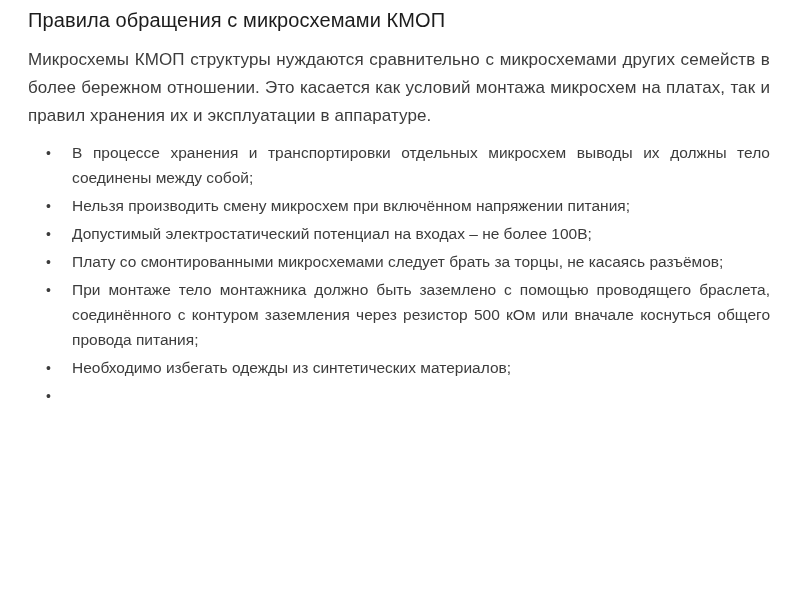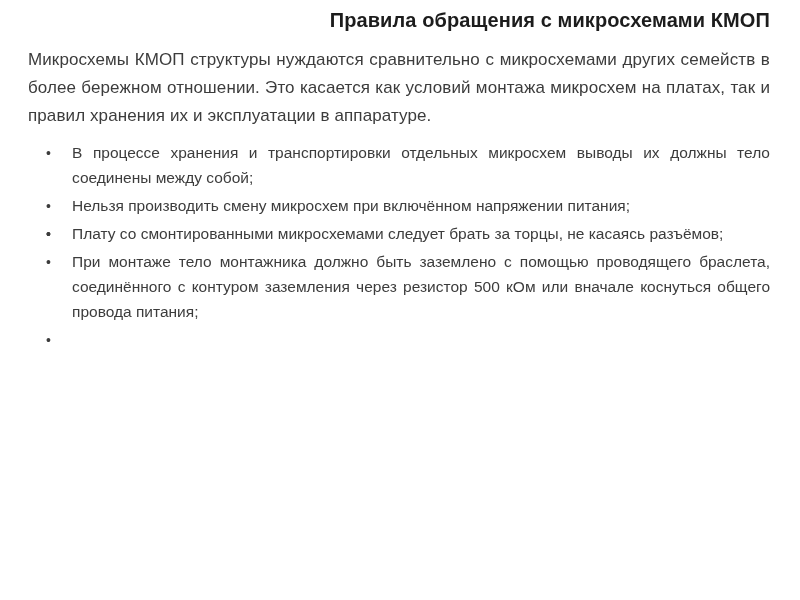--- a/index.html
+++ b/index.html
@@ -16,23 +16,23 @@
     overflow: hidden;
   }
   .page {
     width: 800px;
     height: 600px;
     background: var(--bg);
     padding: 8px 30px 0 28px;
   }
   .doc-title {
     font-size: 20px;
-    font-weight: bold;
+    font-weight: normal;
     line-height: 24px;
-    text-align: right;
+    text-align: left;
     color: var(--title);
     letter-spacing: 0.1px;
     margin-bottom: 14px;
   }
   .para {
     font-size: 17px;
     line-height: 28px;
     color: var(--text);
     text-align: justify;
     letter-spacing: 0.1px;
@@ -77,27 +77,32 @@
     <li class="bullet-item">
       <span class="bullet-marker"></span>
       <span>В процессе хранения и транспортировки отдельных микросхем выводы их должны тело соединены между собой;</span>
     </li>
     <li class="bullet-item">
       <span class="bullet-marker"></span>
       <span>Нельзя производить смену микросхем при включённом напряжении питания;</span>
     </li>
     <li class="bullet-item">
       <span class="bullet-marker"></span>
+      <span>Допустимый электростатический потенциал на входах – не более 100В;</span>
     </li>
     <li class="bullet-item">
       <span class="bullet-marker"></span>
       <span>Плату со смонтированными микросхемами следует брать за торцы, не касаясь разъёмов;</span>
     </li>
     <li class="bullet-item">
       <span class="bullet-marker"></span>
       <span>При монтаже тело монтажника должно быть заземлено с помощью проводящего браслета, соединённого с контуром заземления через резистор 500 кОм или вначале коснуться общего провода питания;</span>
     </li>
     <li class="bullet-item">
       <span class="bullet-marker"></span>
+      <span>Необходимо избегать одежды из синтетических материалов;</span>
+    </li>
+    <li class="bullet-item">
+      <span class="bullet-marker"></span>
     </li>
   </ul>
 
 </div>
 
 </body></html>

